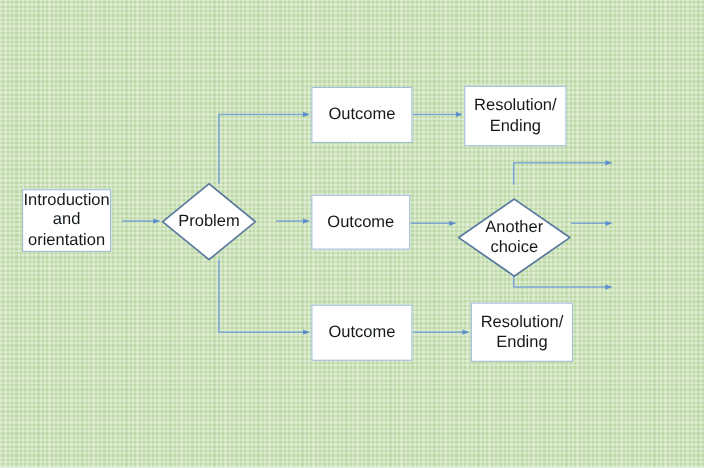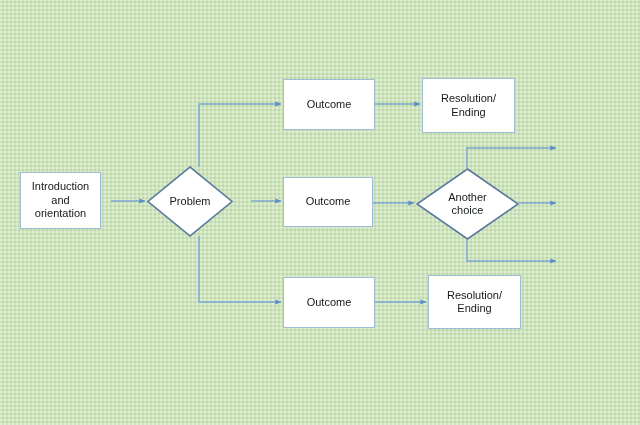--- a/index.html
+++ b/index.html
@@ -26,21 +26,21 @@
     height: 425px;
   }
   .node {
     position: absolute;
     box-sizing: border-box;
     display: flex;
     align-items: center;
     justify-content: center;
     text-align: center;
     color: #15191c;
-    font-size: 11px;
+    font-size: 15px;
     line-height: 1.22;
     z-index: 3;
   }
   .rect-node {
     background: #ffffff;
     border: 1px solid #9fbcd8;
   }
   .rect-node .node-label {
     padding: 0 4px;
     white-space: pre-line;
@@ -127,21 +127,21 @@
 
   <div class="node rect-node" style="left:283px; top:277px; width:92px; height:51px;">
     <span class="node-label">Outcome</span>
   </div>
 
   <div class="node rect-node" style="left:422px; top:78px; width:93px; height:55px;">
     <span class="node-label">Resolution/
 Ending</span>
   </div>
 
-  <div class="node diamond-node" style="left:416px; top:168px; width:103px; height:72px;">
+  <div class="node diamond-node" style="left:416px; top:180px; width:103px; height:72px;">
     <svg class="diamond-shape" viewBox="0 0 103 72" preserveAspectRatio="none">
       <polygon points="51.5,1 102,36 51.5,71 1,36" fill="#ffffff" stroke="#5a7a9e" stroke-width="1.6"></polygon>
     </svg>
     <span class="node-label">Another
 choice</span>
   </div>
 
   <div class="node rect-node" style="left:428px; top:275px; width:93px; height:54px;">
     <span class="node-label">Resolution/
 Ending</span>

